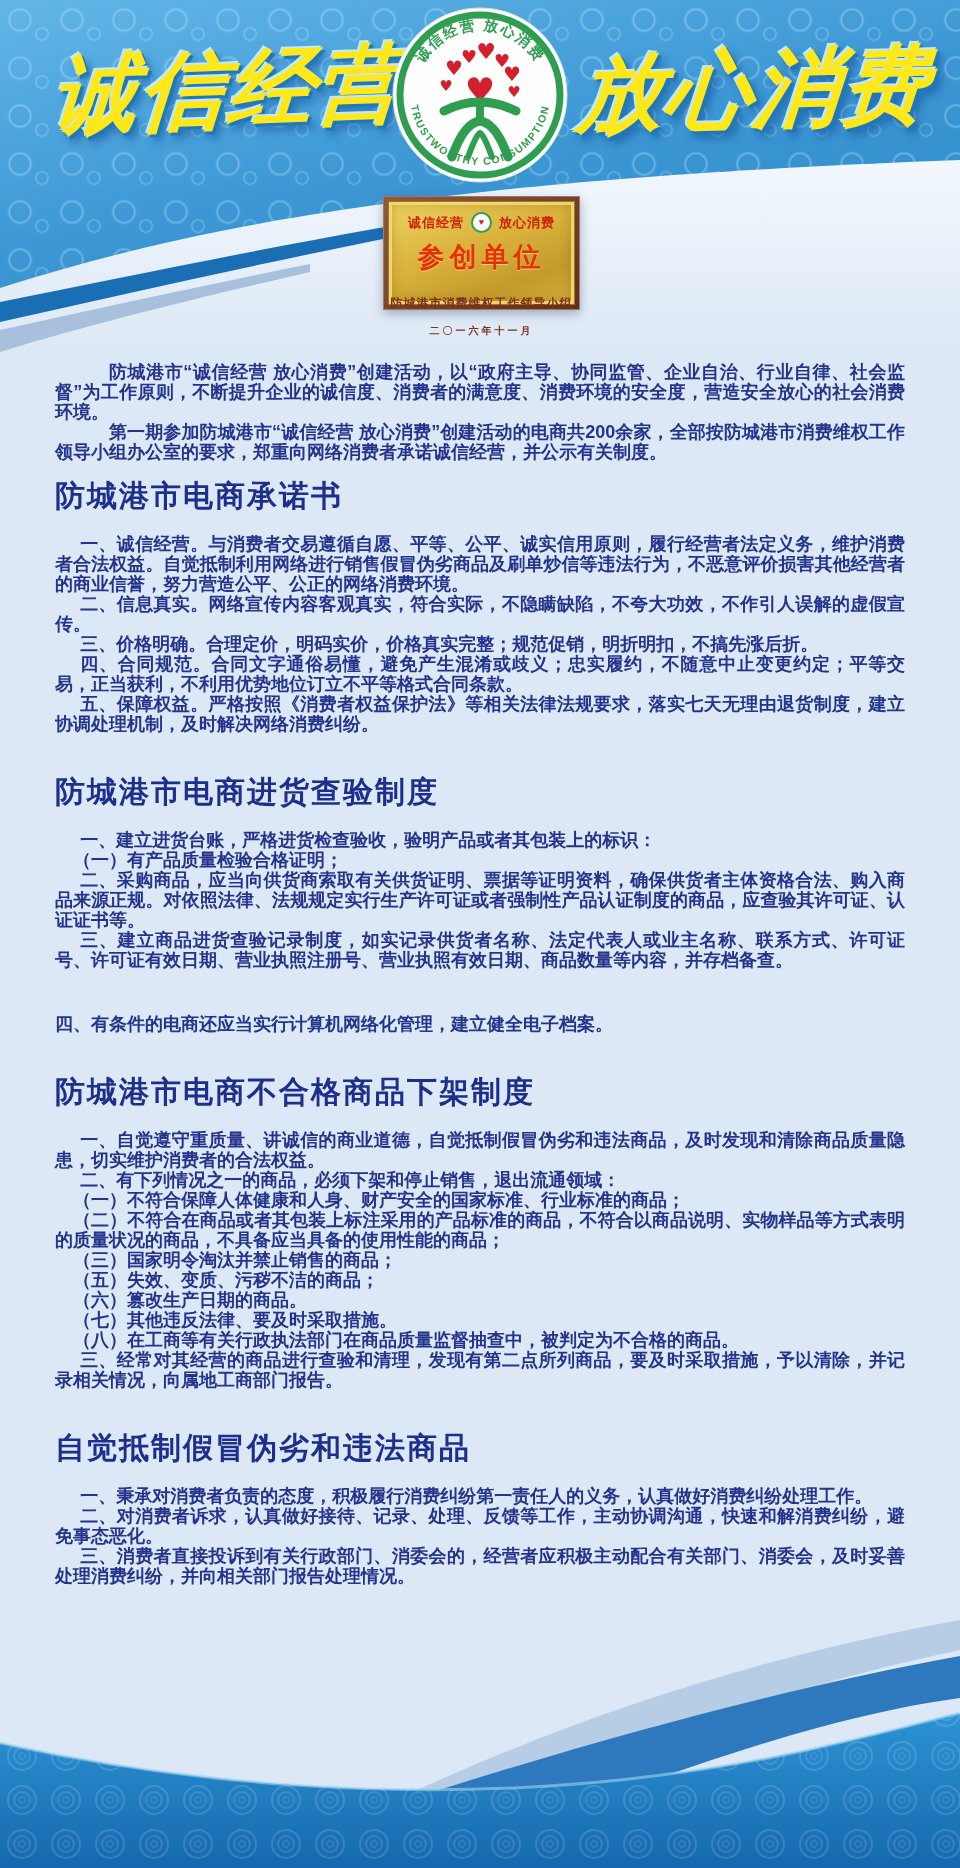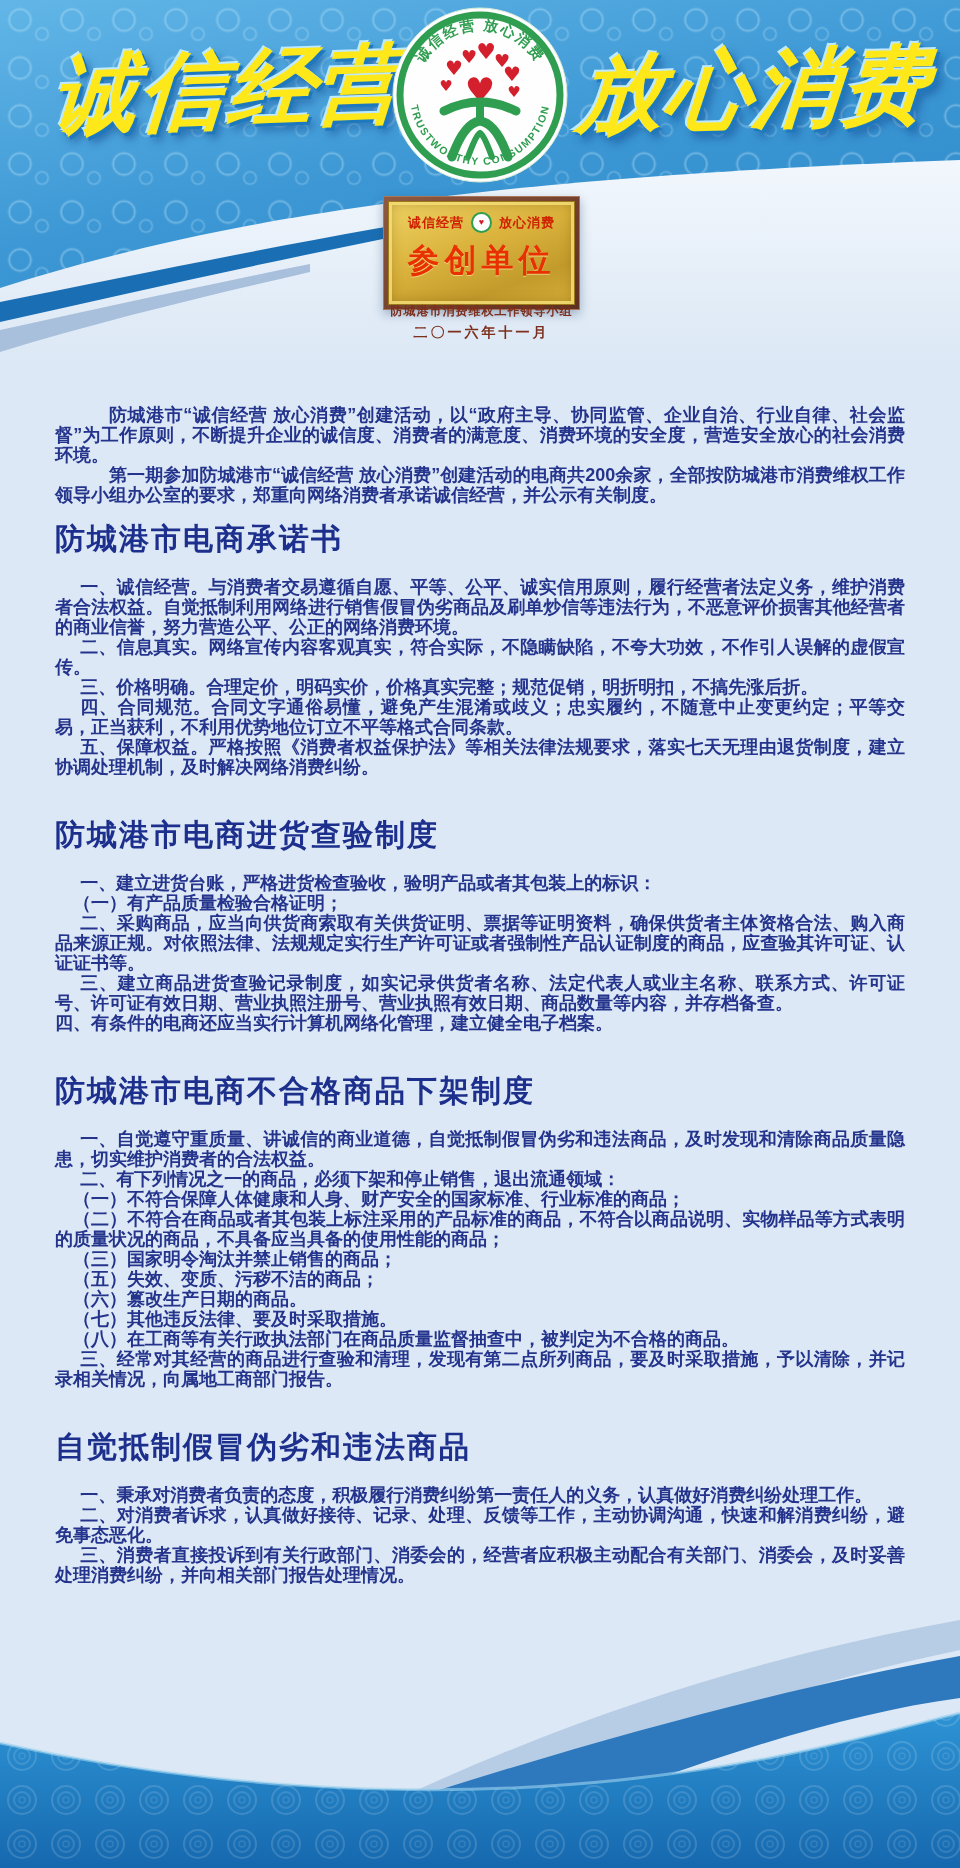--- a/index.html
+++ b/index.html
@@ -50,38 +50,38 @@
     padding-top:10px;
   }
   .plaque-row{display:flex; align-items:center; gap:7px;}
   .plaque-small{font-size:13px; font-weight:bold; color:#cf2000; letter-spacing:1px;}
   .plaque-minilogo{
     width:17px; height:17px; border-radius:50%; background:#fdfdfd;
     border:2px solid #2f9e50; display:flex; align-items:center; justify-content:center;
     font-size:9px; color:#d41f2c; line-height:1;
   }
   .plaque-main{
-    margin-top:6px; font-size:32px; font-weight:bold; color:#e83000;
+    margin-top:6px; font-size:27px; font-weight:bold; color:#e83000;
     letter-spacing:5px; text-shadow:0 1px 0 rgba(255,240,170,.6);font-family:Liberation Mono, monospace;
   }
   .plaque-issuer{margin-top:20px; font-size:12px; font-weight:bold; color:#7c2f1d; letter-spacing:1px;}
-  .plaque-date{margin-top:4px; font-size:14px; font-weight:bold; color:#7c2f1d; letter-spacing:3px;}
+  .plaque-date{margin-top:12px; font-size:10px; font-weight:bold; color:#7c2f1d; letter-spacing:3px;}
   
   .content{
-    position:absolute; left:55px; right:55px; top:405px; z-index:6;
+    position:absolute; left:55px; right:55px; top:362px; z-index:6;
     color:#24348c;
   }
   .para{
     margin:0; font-size:18px; line-height:20px; font-weight:bold;
     text-align:justify; letter-spacing:0;
   }
   .p-intro{text-indent:3em;}
   .p-num{text-indent:1.4em;}
   .p-paren{text-indent:1em;}
-  .p-flush{text-indent:0;}
+  .p-flush{text-indent:0;margin-top:44px;}
   .sec-title{
     margin:40px 0 20px; text-align:left;
     font-size:30px; line-height:36px; font-weight:bold;
     color:#1d2f8d; letter-spacing:2px;
   }
   .sec-title.first{margin-top:16px;}
   .bottom-wave{position:absolute; left:0; bottom:0; z-index:3;}
 </style>
 </head>
 <body>

